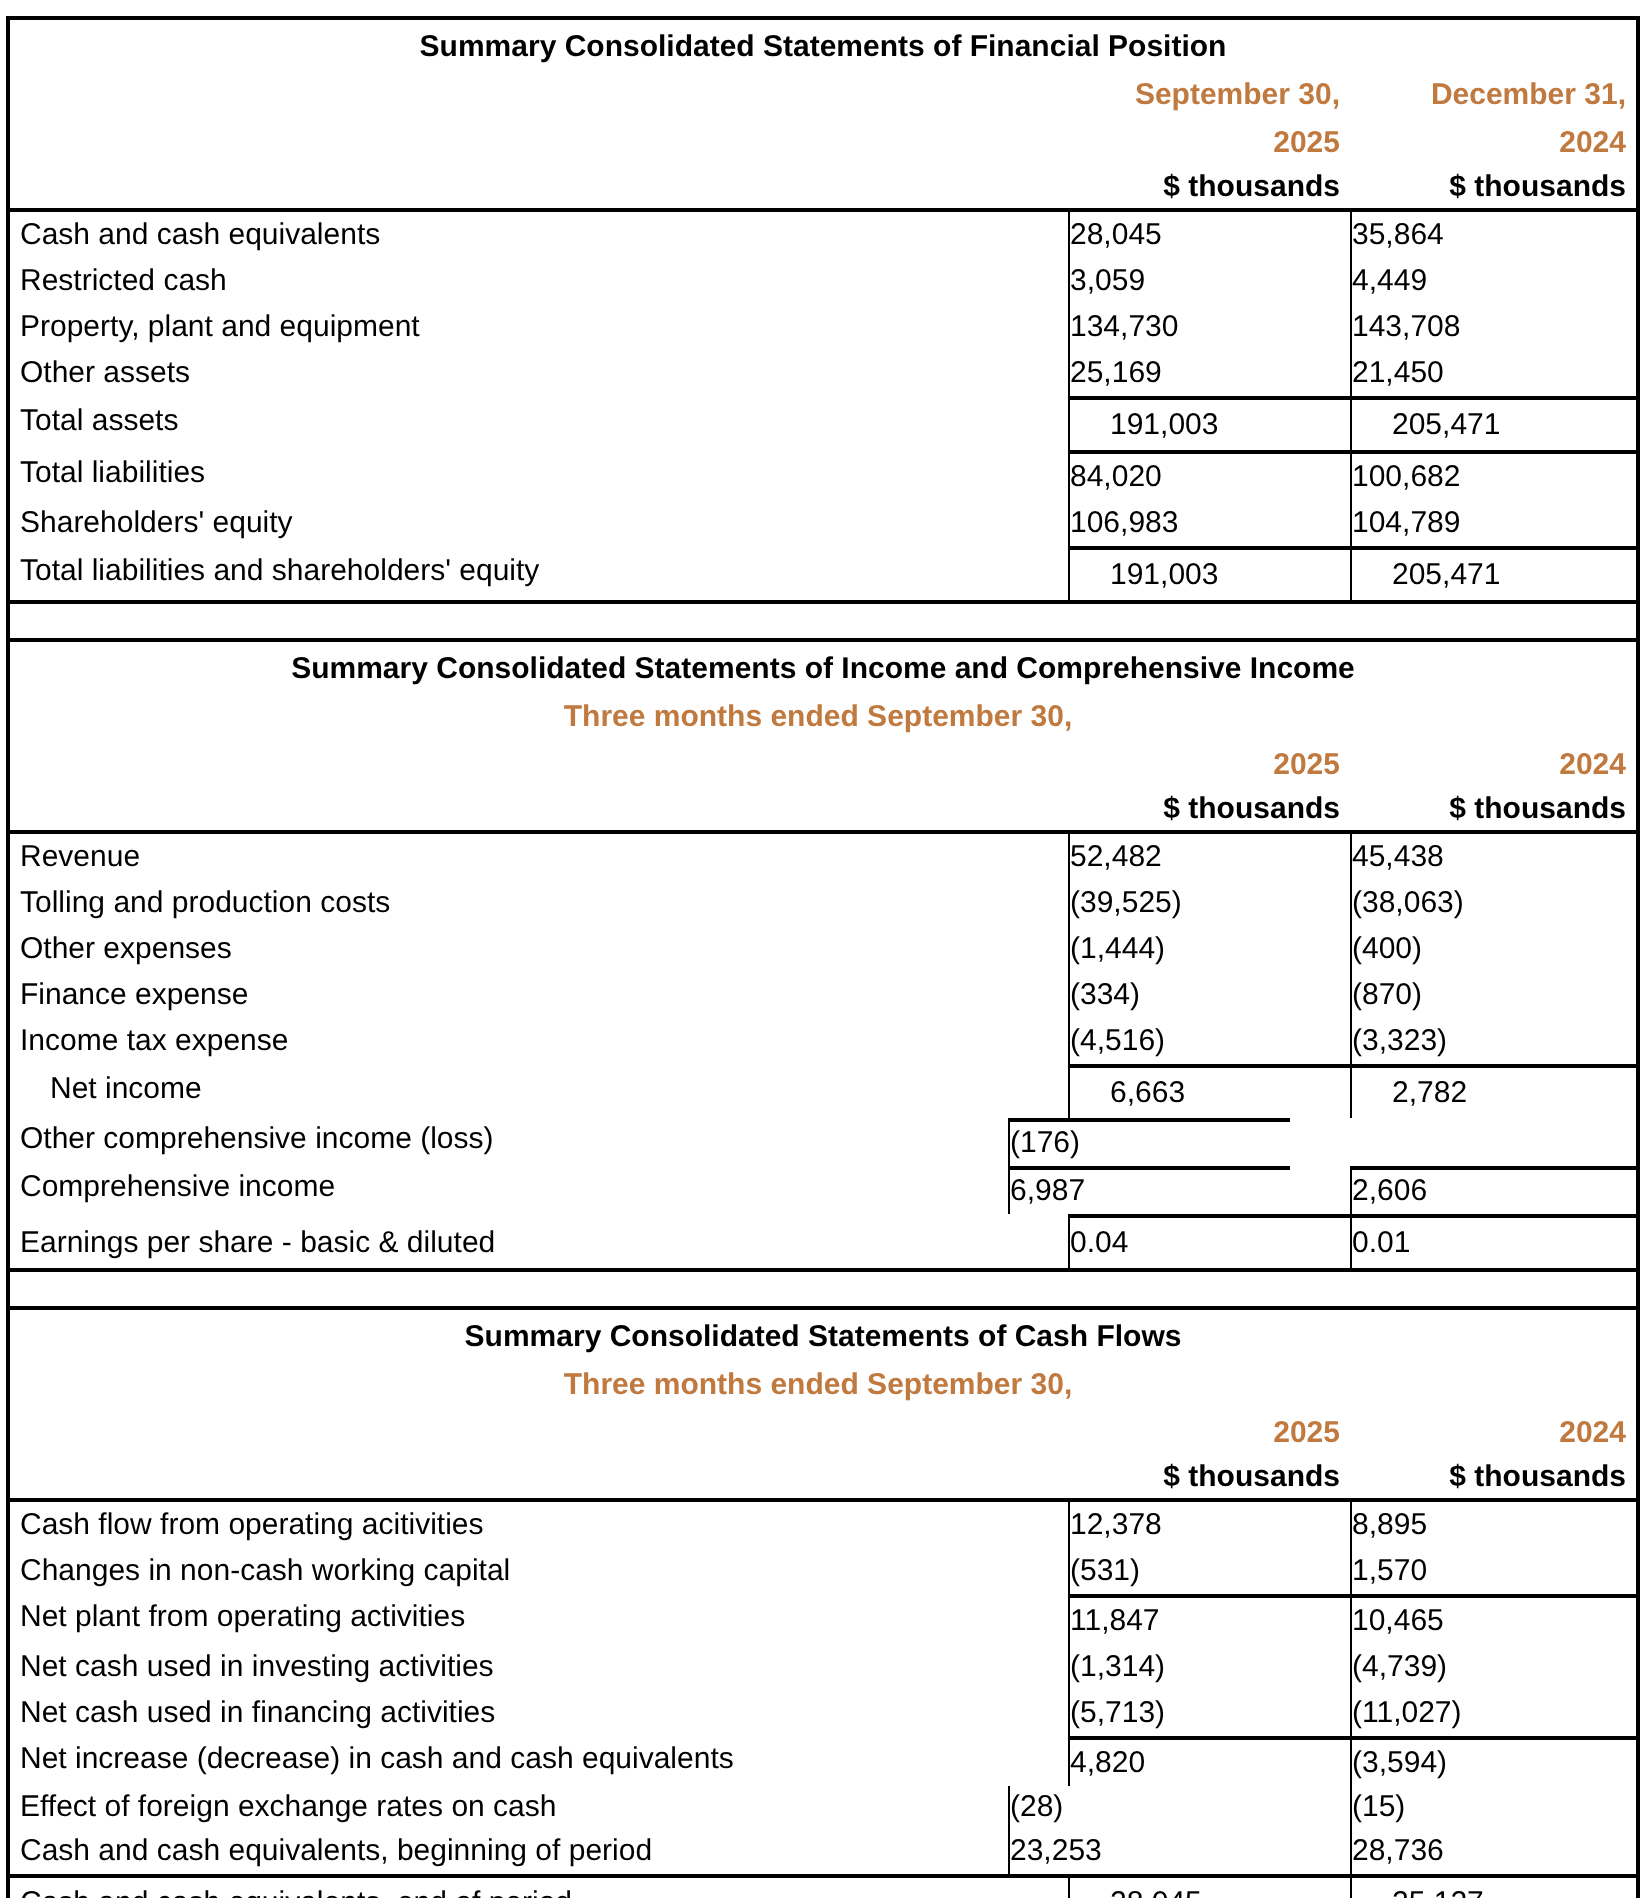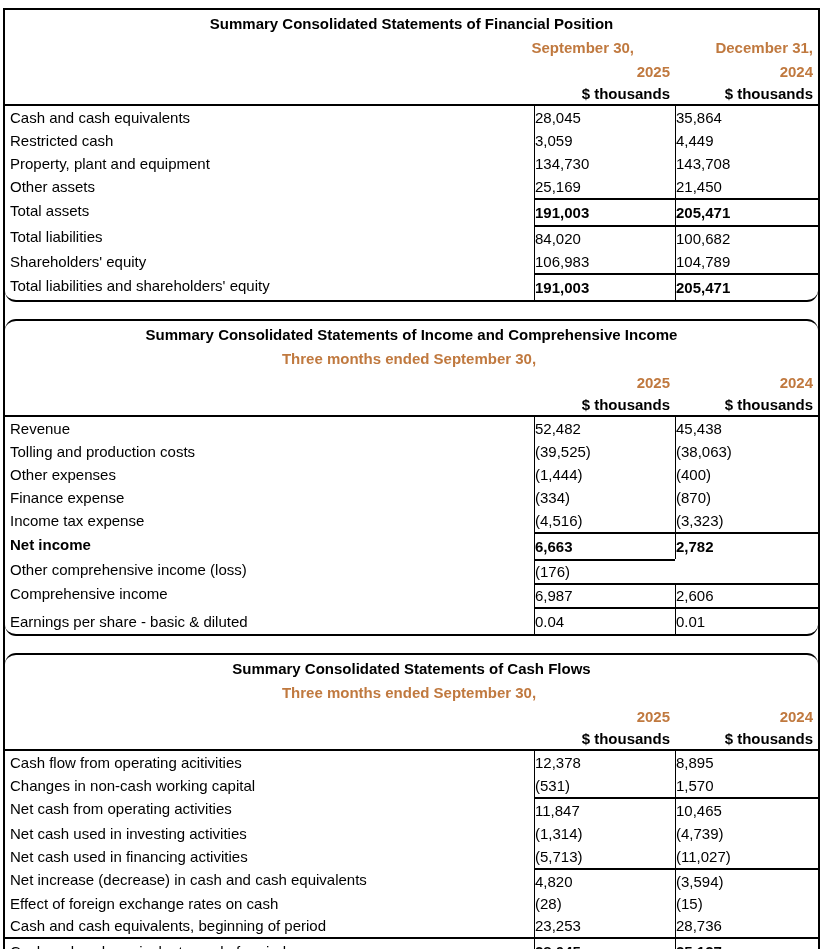--- a/index.html
+++ b/index.html
@@ -6,45 +6,45 @@
   body{
     width:823px;height:949px;position:relative;
     font-family:"Liberation Sans", sans-serif;
     color:#000;font-size:15px;
     -webkit-font-smoothing:antialiased;
   }
   .sheet{
     position:absolute;left:3px;top:8px;width:817px;
     border:2px solid #000;box-sizing:border-box;background:#fff;
   }
-  .tbl{box-sizing:border-box;border-radius:11px;}
+  .tbl{box-sizing:border-box;}
   .tbl.mid{border-top:2px solid #000;border-bottom:2px solid #000;}
   .tbl.first{border-bottom:2px solid #000;}
   .tbl.last{border-top:2px solid #000;}
   .spacer{height:17px;}
   
   .hdr{box-sizing:border-box;border-bottom:2px solid #000;padding-top:2px;}
   .title{text-align:center;font-weight:bold;line-height:23px;}
   .hgrid{display:grid;grid-template-columns:1fr 141px 143px;}
   .hcell{text-align:right;padding-right:5px;font-weight:bold;box-sizing:border-box;}
   .orange{color:var(--accent,#C0793F);}
-  .dateline{line-height:25px;gap:36px;}
+  .dateline{line-height:25px;}
   .yearline{line-height:24px;}
   .unitline{line-height:20px;}
   .spanline{text-align:center;padding-right:5px;font-weight:bold;line-height:25px;}
   
   .row{display:grid;grid-template-columns:1fr 141px 143px;line-height:23px;box-sizing:border-box;}
   .row.tall{line-height:25px;}
-  .row.short{line-height:22px;}
+  .row.short{line-height:22px;gap:30px;}
   .row.empty{line-height:20px;}
   .row.flt{border-top:2px solid #000;}
   .lbl{padding-left:5px;box-sizing:border-box;white-space:nowrap;}
   .val{text-align:left;padding-right:5px;border-left:1.5px solid #000;box-sizing:border-box;}
   .lt{border-top:2px solid #000;}
-  .b{font-weight:bold;}
+  .b{font-weight:normal;padding-left:20px;}
 </style>
 </head>
 <body>
 
 <div class="sheet">
 
   <div class="tbl first">
     <div class="hdr">
       <div class="title">Summary Consolidated Statements of Financial Position</div>
       <div class="hgrid dateline">
@@ -197,21 +197,21 @@
       <div class="lbl">Cash flow from operating acitivities</div>
       <div class="val">12,378</div>
       <div class="val">8,895</div>
     </div>
     <div class="row">
       <div class="lbl">Changes in non-cash working capital</div>
       <div class="val">(531)</div>
       <div class="val">1,570</div>
     </div>
     <div class="row">
-      <div class="lbl">Net cash from operating activities</div>
+      <div class="lbl">Net plant from operating activities</div>
       <div class="val lt">11,847</div>
       <div class="val lt">10,465</div>
     </div>
     <div class="row">
       <div class="lbl">Net cash used in investing activities</div>
       <div class="val">(1,314)</div>
       <div class="val">(4,739)</div>
     </div>
     <div class="row">
       <div class="lbl">Net cash used in financing activities</div>

